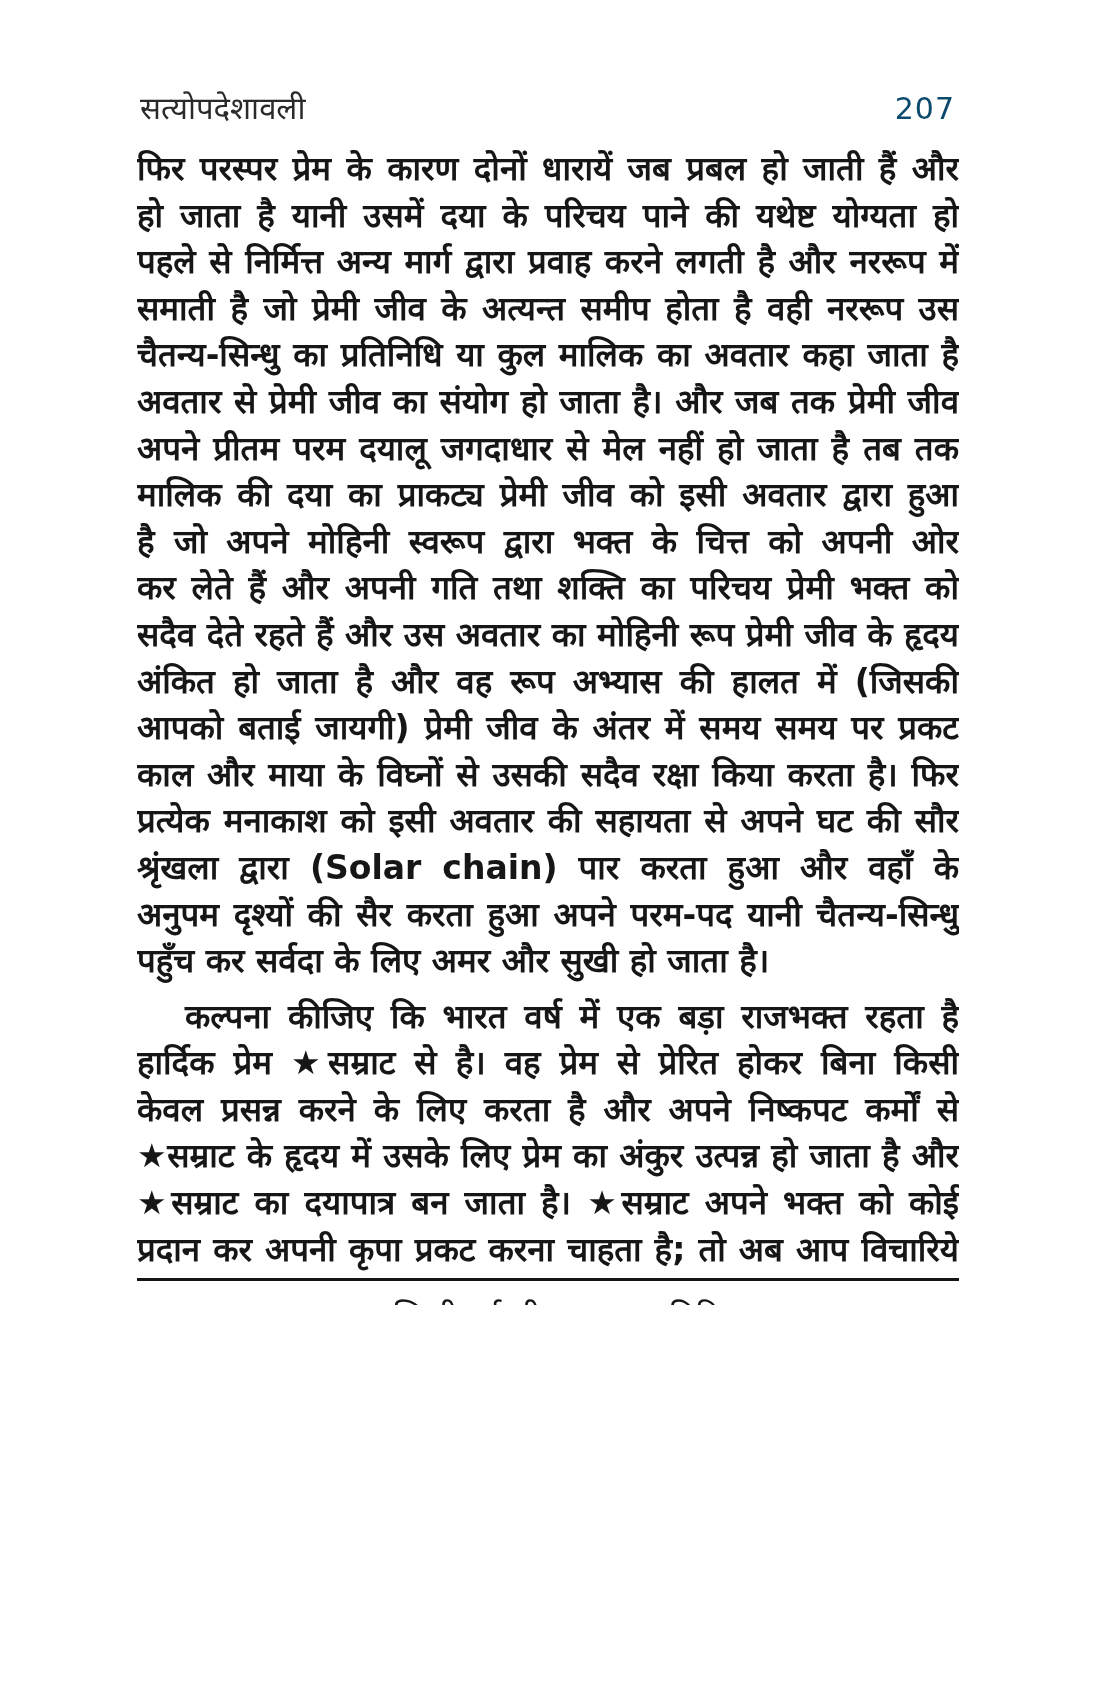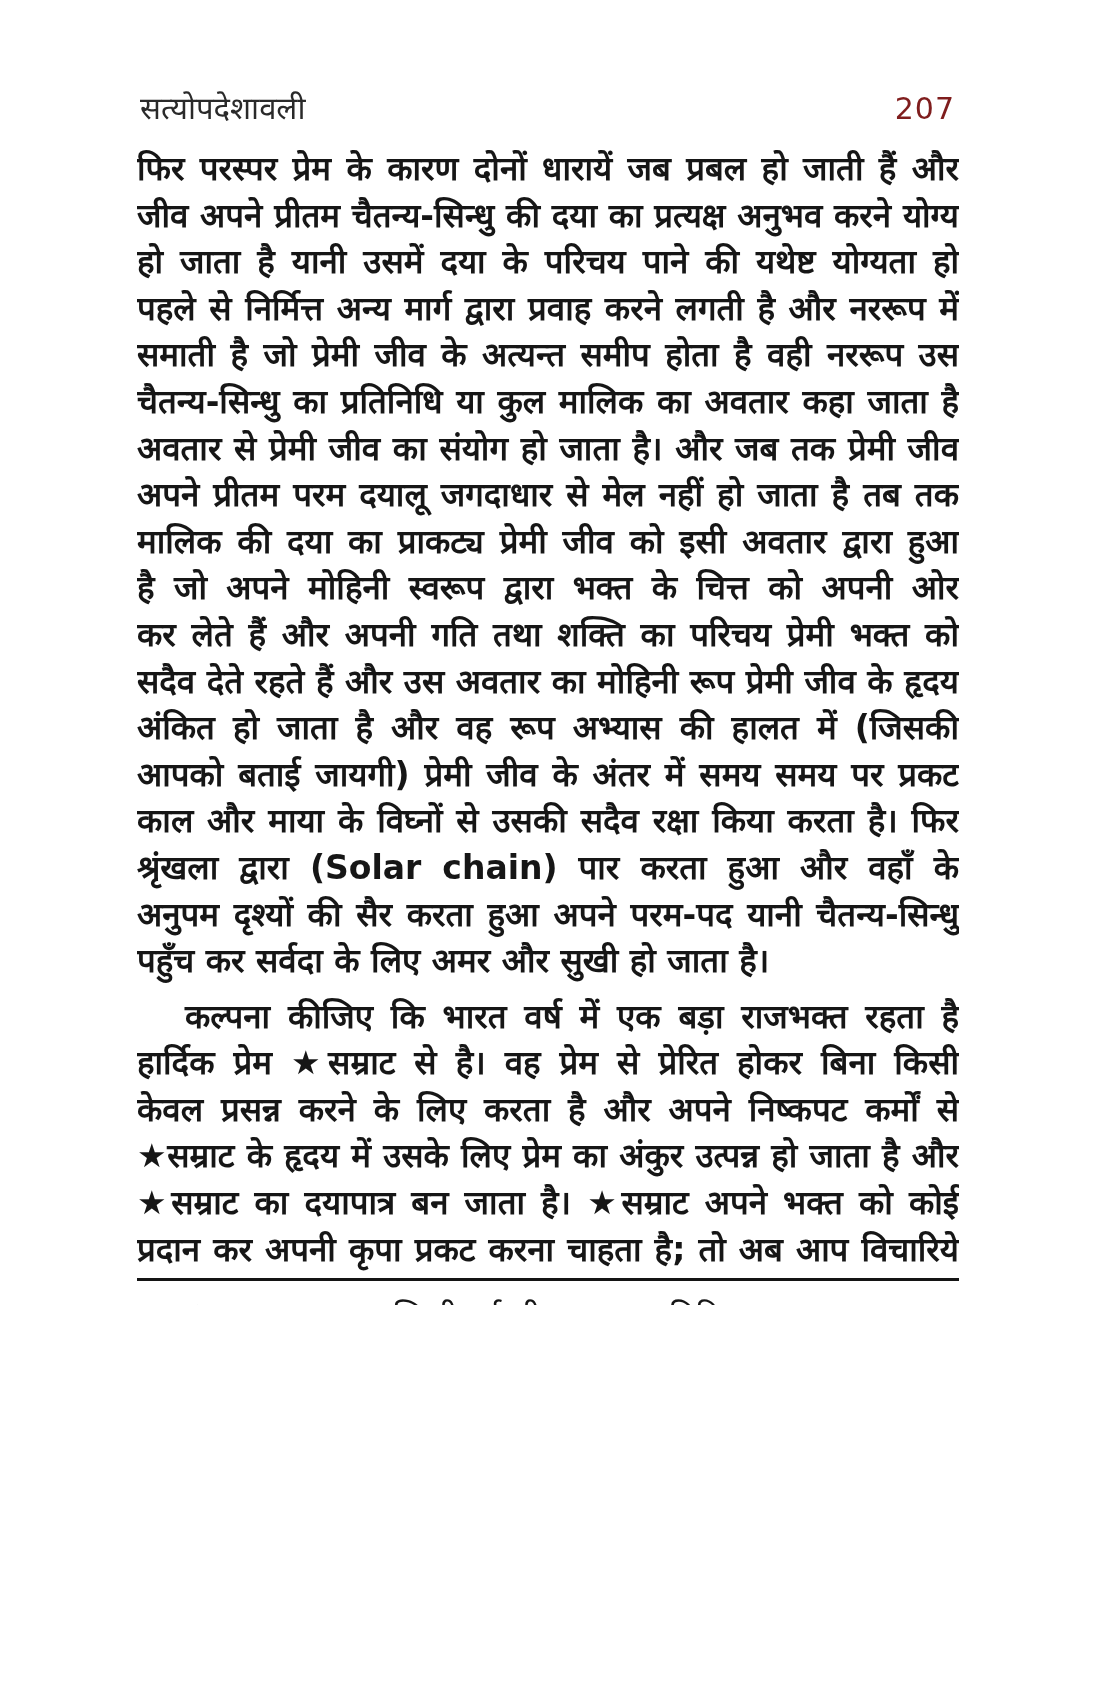--- a/index.html
+++ b/index.html
@@ -28,21 +28,21 @@
   }
   .running-title {
     font-size: 31px;
     font-weight: 400;
     color: #2a2a2a;
   }
   .page-number {
     font-size: 30px;
     font-weight: 400;
     letter-spacing: 1px;
-    color: #7f1d1d;
+    color: #0c4a6e;
   }
   .content {
     position: absolute;
     top: 146px;
     left: 137px;
     width: 822px;
   }
   .ln {
     font-size: 33px;
     font-weight: 700;
@@ -92,34 +92,34 @@
 
   <div class="header">
     <span class="running-title">सत्योपदेशावली</span>
     <span class="page-number">207</span>
   </div>
 
   <div class="content">
 
     <div class="para1">
       <div class="ln">फिर परस्पर प्रेम के कारण दोनों धारायें जब प्रबल हो जाती हैं और जब</div>
-      <div class="ln">जीव अपने प्रीतम चैतन्य-सिन्धु की दया का प्रत्यक्ष अनुभव करने योग्य</div>
       <div class="ln">हो जाता है यानी उसमें दया के परिचय पाने की यथेष्ट योग्यता हो जाती है</div>
       <div class="ln">पहले से निर्मित्त अन्य मार्ग द्वारा प्रवाह करने लगती है और नररूप में आ</div>
       <div class="ln">समाती है जो प्रेमी जीव के अत्यन्त समीप होता है वही नररूप उस</div>
       <div class="ln">चैतन्य-सिन्धु का प्रतिनिधि या कुल मालिक का अवतार कहा जाता है इस</div>
       <div class="ln">अवतार से प्रेमी जीव का संयोग हो जाता है। और जब तक प्रेमी जीव का</div>
       <div class="ln">अपने प्रीतम परम दयालू जगदाधार से मेल नहीं हो जाता है तब तक कुल</div>
       <div class="ln">मालिक की दया का प्राकट्य प्रेमी जीव को इसी अवतार द्वारा हुआ करता</div>
       <div class="ln">है जो अपने मोहिनी स्वरूप द्वारा भक्त के चित्त को अपनी ओर आकर्षित</div>
       <div class="ln">कर लेते हैं और अपनी गति तथा शक्ति का परिचय प्रेमी भक्त को अंतर में</div>
       <div class="ln">सदैव देते रहते हैं और उस अवतार का मोहिनी रूप प्रेमी जीव के हृदय पर</div>
       <div class="ln">अंकित हो जाता है और वह रूप अभ्यास की हालत में (जिसकी युक्ति</div>
       <div class="ln">आपको बताई जायगी) प्रेमी जीव के अंतर में समय समय पर प्रकट होकर</div>
       <div class="ln">काल और माया के विघ्नों से उसकी सदैव रक्षा किया करता है। फिर प्रेमी</div>
+      <div class="ln">प्रत्येक मनाकाश को इसी अवतार की सहायता से अपने घट की सौर</div>
       <div class="ln">श्रृंखला द्वारा (Solar chain) पार करता हुआ और वहाँ के अनोखे और</div>
       <div class="ln">अनुपम दृश्यों की सैर करता हुआ अपने परम-पद यानी चैतन्य-सिन्धु में</div>
       <div class="ln end">पहुँच कर सर्वदा के लिए अमर और सुखी हो जाता है।</div>
     </div>
 
     <div class="para2">
       <div class="ln first">कल्पना कीजिए कि भारत वर्ष में एक बड़ा राजभक्त रहता है उसका</div>
       <div class="ln">हार्दिक प्रेम ★सम्राट से है। वह प्रेम से प्रेरित होकर बिना किसी प्रतिफल</div>
       <div class="ln">केवल प्रसन्न करने के लिए करता है और अपने निष्कपट कर्मों से किसी न</div>
       <div class="ln">★सम्राट के हृदय में उसके लिए प्रेम का अंकुर उत्पन्न हो जाता है और वह</div>

